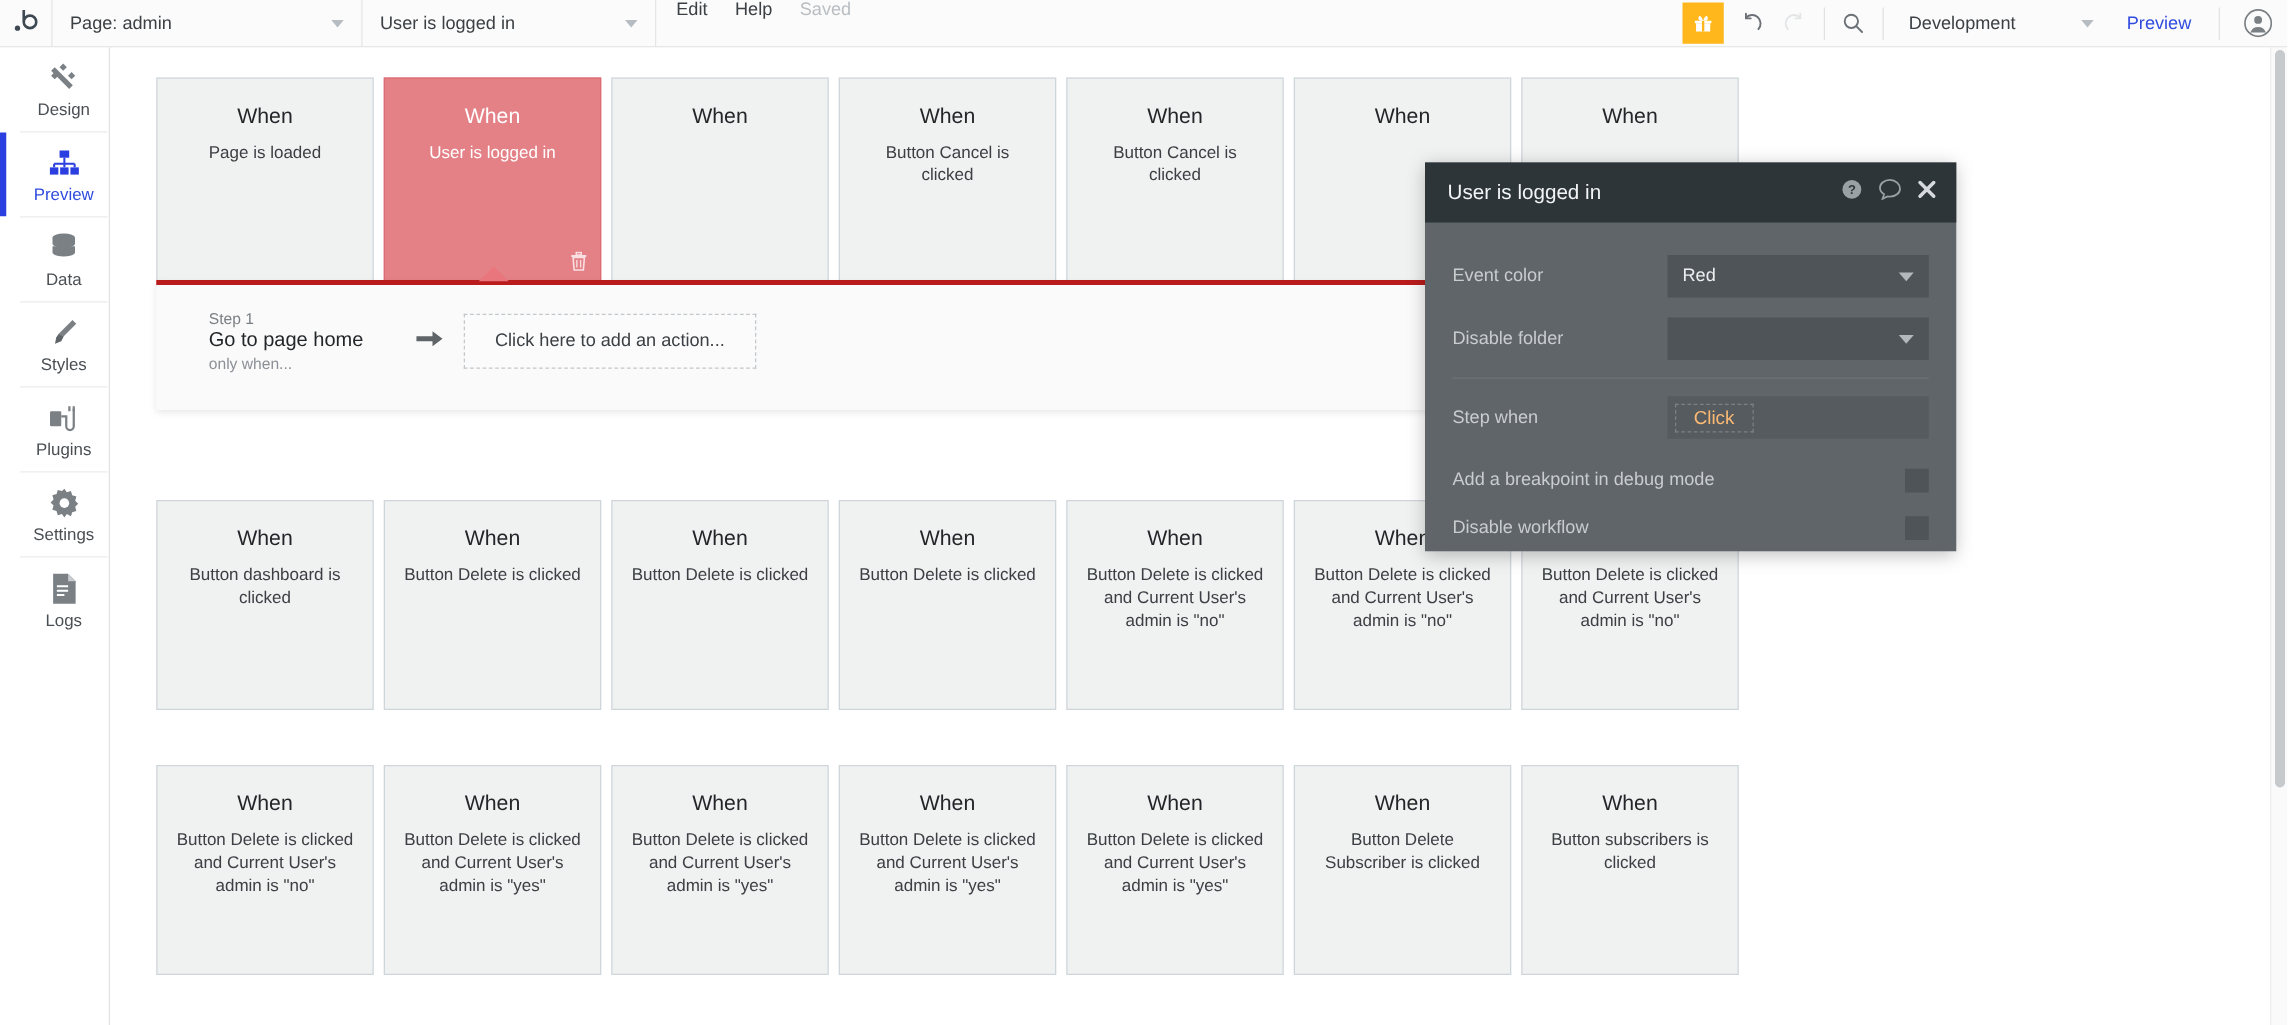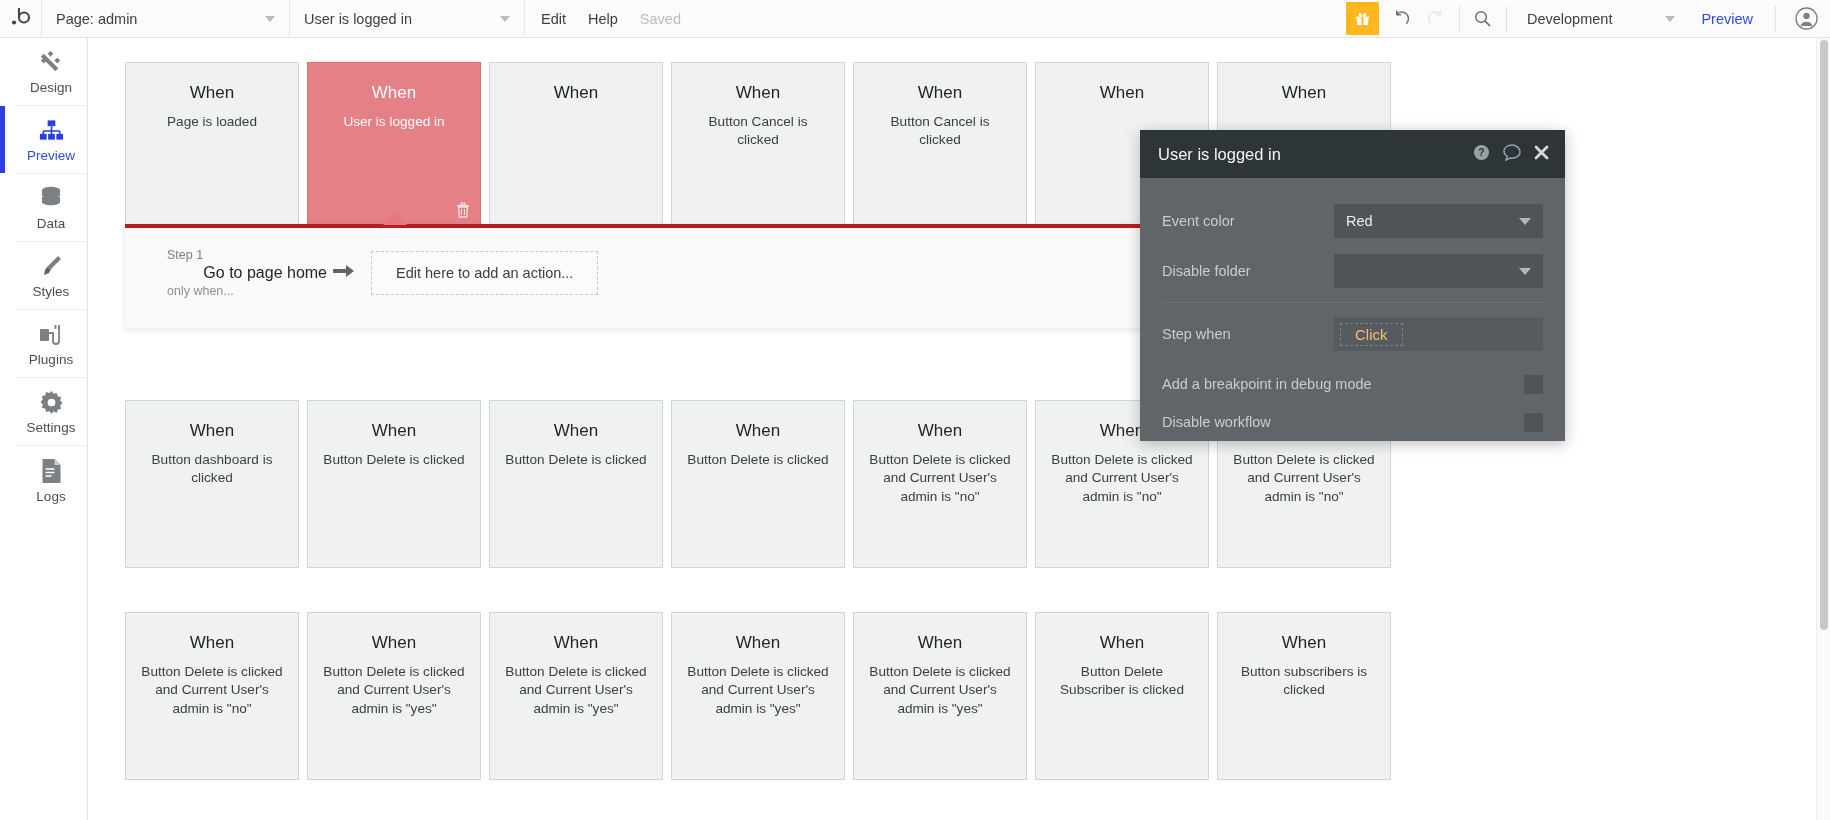--- a/index.html
+++ b/index.html
@@ -27,21 +27,21 @@
     position: relative; display: flex; align-items: center;
     border-right: 1px solid #e6e6e6; padding: 0 14px; cursor: pointer;
   }
   .select-cell .sel-text { font-size: 14.5px; color: #3c4044; white-space: nowrap; }
   .caret {
     width: 0; height: 0; border-left: 5px solid transparent; border-right: 5px solid transparent;
     border-top: 6px solid #b6bcc2; margin-left: auto; padding-left: 0;
   }
   .page-select { width: 248px; }
   .event-select { width: 235px; }
-  .menu-cell { display: flex; align-items: center; padding: 0 16px; }
+  .menu-cell { display: flex; padding: 0 16px; }
   .menu-item { font-size: 14.5px; color: #3c4044; margin-right: 22px; cursor: pointer; }
   .saved-text { font-size: 14.5px; color: #b9bec3; }
   .topbar-right { margin-left: auto; display: flex; align-items: center; }
   .gift-btn {
     width: 33px; height: 33px; background: #ffb71b; display: flex;
     align-items: center; justify-content: center; margin-right: 6px; cursor: pointer;
   }
   .icon-btn {
     width: 34px; height: 38px; display: flex; align-items: center; justify-content: center;
     cursor: pointer;
@@ -104,21 +104,21 @@
     box-shadow: 0 2px 6px rgba(0,0,0,.10);
   }
   .step-pointer {
     position: absolute; left: 258px; top: -15px; width: 0; height: 0;
     border-left: 12px solid transparent; border-right: 12px solid transparent;
     border-bottom: 12px solid #e8767c;
   }
   .step-inner { display: flex; align-items: center; padding: 20px 0 0 42px; }
   .step-meta { width: 160px; }
   .step-num { font-size: 12.5px; color: #7b8085; }
-  .step-title { font-size: 16px; color: #232629; margin: 2px 0 2px 0; text-align: right; }
+  .step-title { font-size: 16px; color: #232629; margin: 2px 0 2px 0; }
   .step-sub { font-size: 12.5px; color: #8b9096; }
   .step-arrow { margin: 0 16px 0 6px; }
   .add-action {
     border: 1px dashed #c3c8cc; background: #fbfbfb;
     padding: 13px 24px; font-size: 14.5px; color: #3c4044; cursor: pointer;
   }
   .step-close {
     position: absolute; right: 14px; top: 38px; cursor: pointer;
   }
 
@@ -429,21 +429,21 @@
         <div class="step-meta">
           <div class="step-num">Step 1</div>
           <div class="step-title">Go to page home</div>
           <div class="step-sub">only when...</div>
         </div>
         <span class="step-arrow">
           <svg width="22" height="16" viewBox="0 0 22 16">
               <path d="M0 6h13V2l8 6-8 6v-4H0z" fill="#5f6468"></path>
             </svg>
         </span>
-        <div class="add-action">Edit here to add an action...</div>
+        <div class="add-action">Click here to add an action...</div>
       </div>
       <span class="step-close">
         <svg width="15" height="15" viewBox="0 0 15 15">
             <path d="M2 2l11 11M13 2L2 13" stroke="#9aa0a5" stroke-width="2.6" stroke-linecap="round"></path>
           </svg>
       </span>
     </div>
   </div>
 
   <div class="panel">

